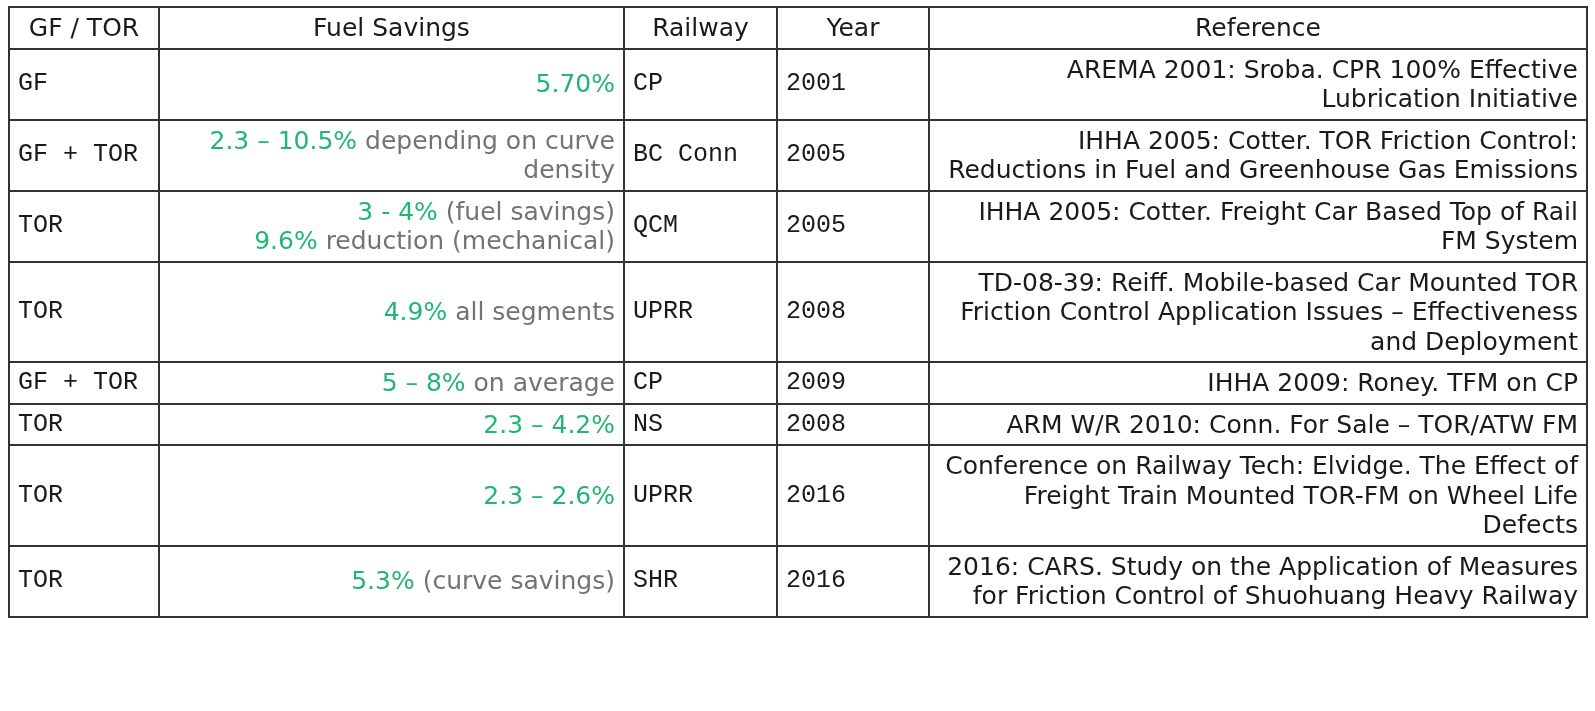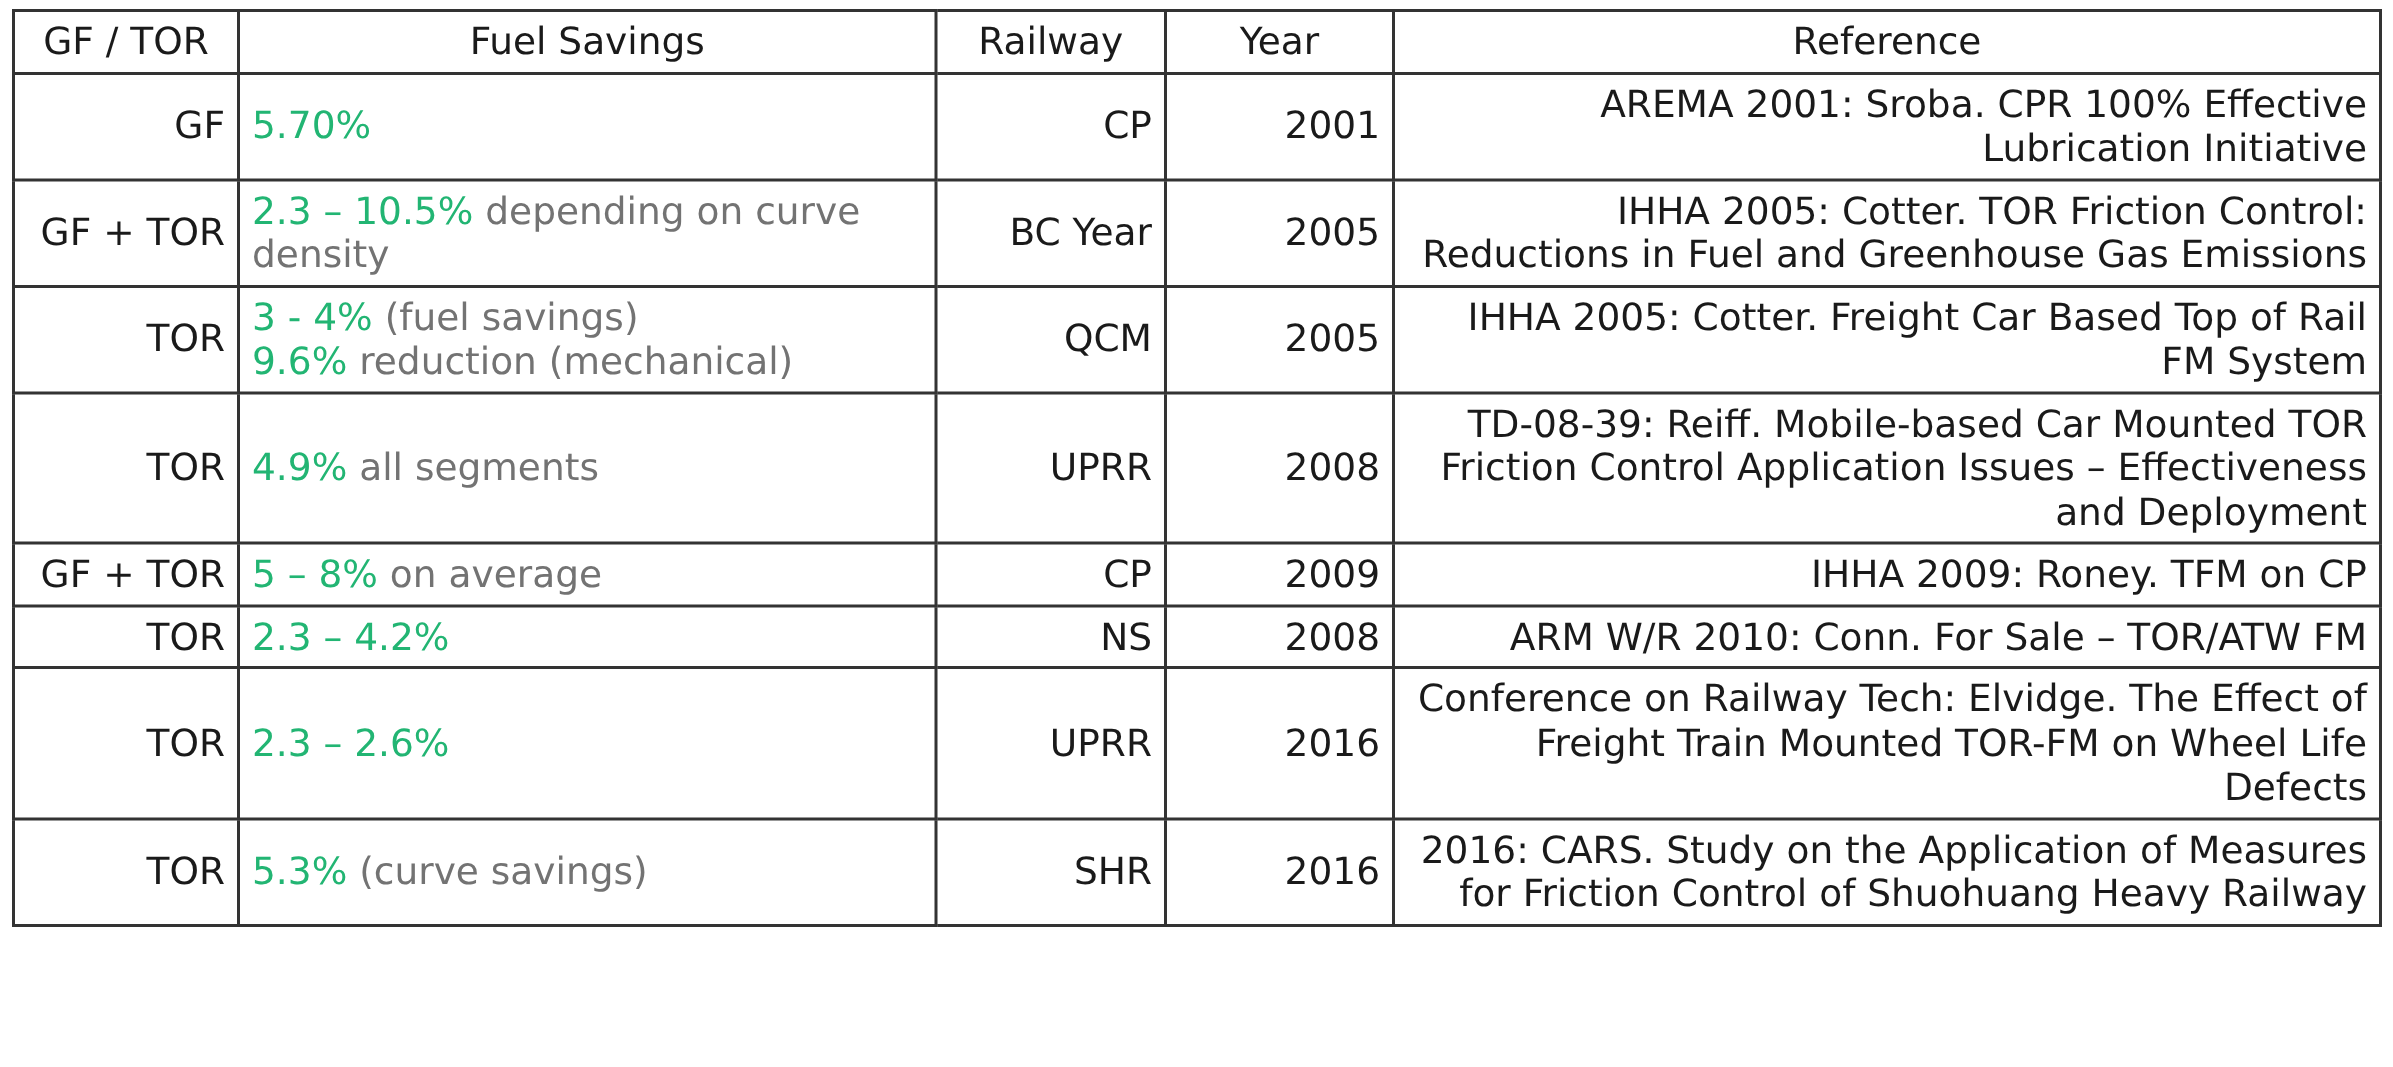--- a/index.html
+++ b/index.html
@@ -42,24 +42,25 @@
   col.c-year   { width: 152px; }
   col.c-ref    { width: 658px; }
 
   thead th {
     text-align: center;
     font-weight: 400;
   }
   td.col-gftor,
   td.col-rail,
   td.col-year {
-    text-align: right;
+    text-align: left;
+    font-family: Liberation Mono, monospace;
   }
   td.col-fuel {
-    text-align: left;
+    text-align: right;
   }
   td.col-ref {
     text-align: right;
     vertical-align: top;
     padding-top: 4px;
   }
   .pct {
     color: #22b573;
   }
   .fuel-line {
@@ -98,21 +99,21 @@
           </td>
           <td class="col-rail">CP</td>
           <td class="col-year">2001</td>
           <td class="col-ref">AREMA 2001: Sroba. CPR 100% Effective Lubrication Initiative</td>
         </tr>
         <tr>
           <td class="col-gftor">GF + TOR</td>
           <td class="col-fuel">
             <span class="fuel-line"><span class="pct">2.3 – 10.5%</span><span class="plain"> depending on curve density</span></span>
           </td>
-          <td class="col-rail">BC Year</td>
+          <td class="col-rail">BC Conn</td>
           <td class="col-year">2005</td>
           <td class="col-ref">IHHA 2005: Cotter. TOR Friction Control: Reductions in Fuel and Greenhouse Gas Emissions</td>
         </tr>
         <tr>
           <td class="col-gftor">TOR</td>
           <td class="col-fuel">
             <span class="fuel-line"><span class="pct">3 - 4%</span><span class="plain"> (fuel savings)</span></span>
             <span class="fuel-line"><span class="pct">9.6%</span><span class="plain"> reduction (mechanical)</span></span>
           </td>
           <td class="col-rail">QCM</td>

